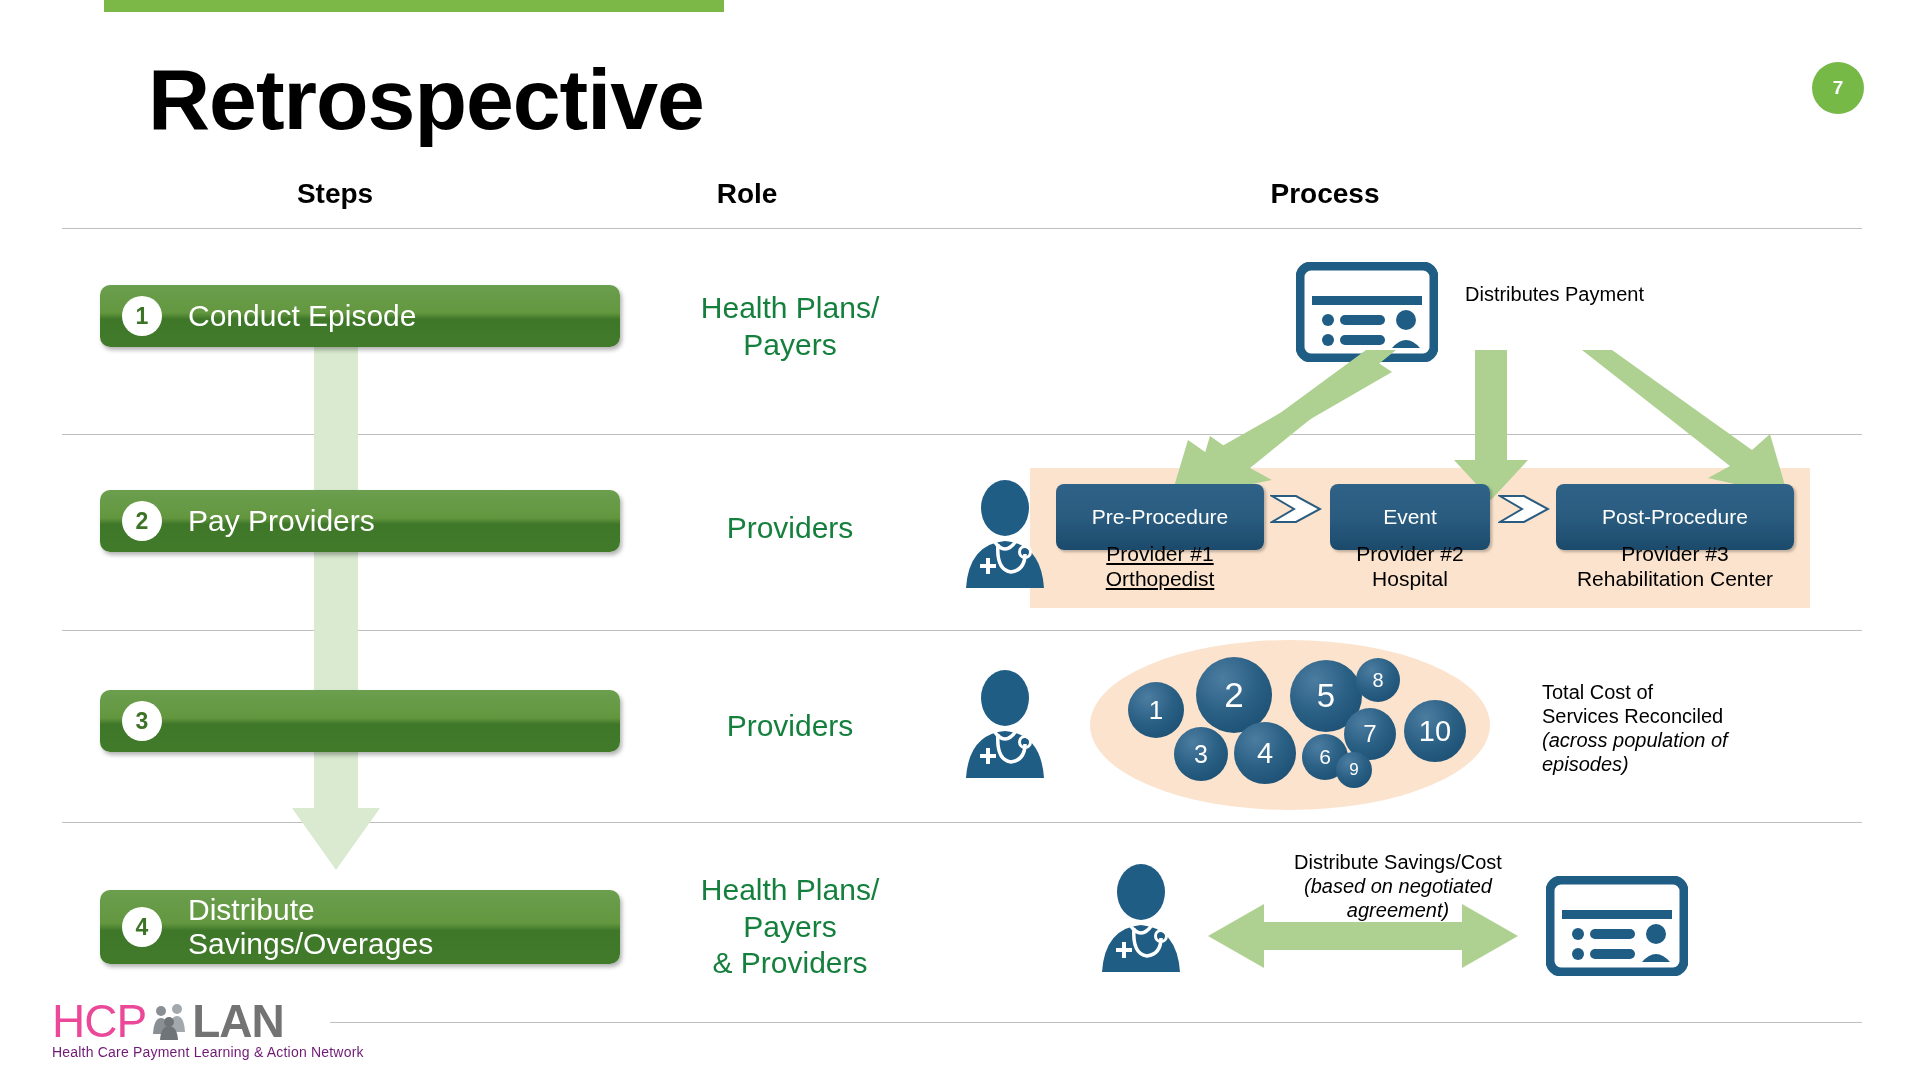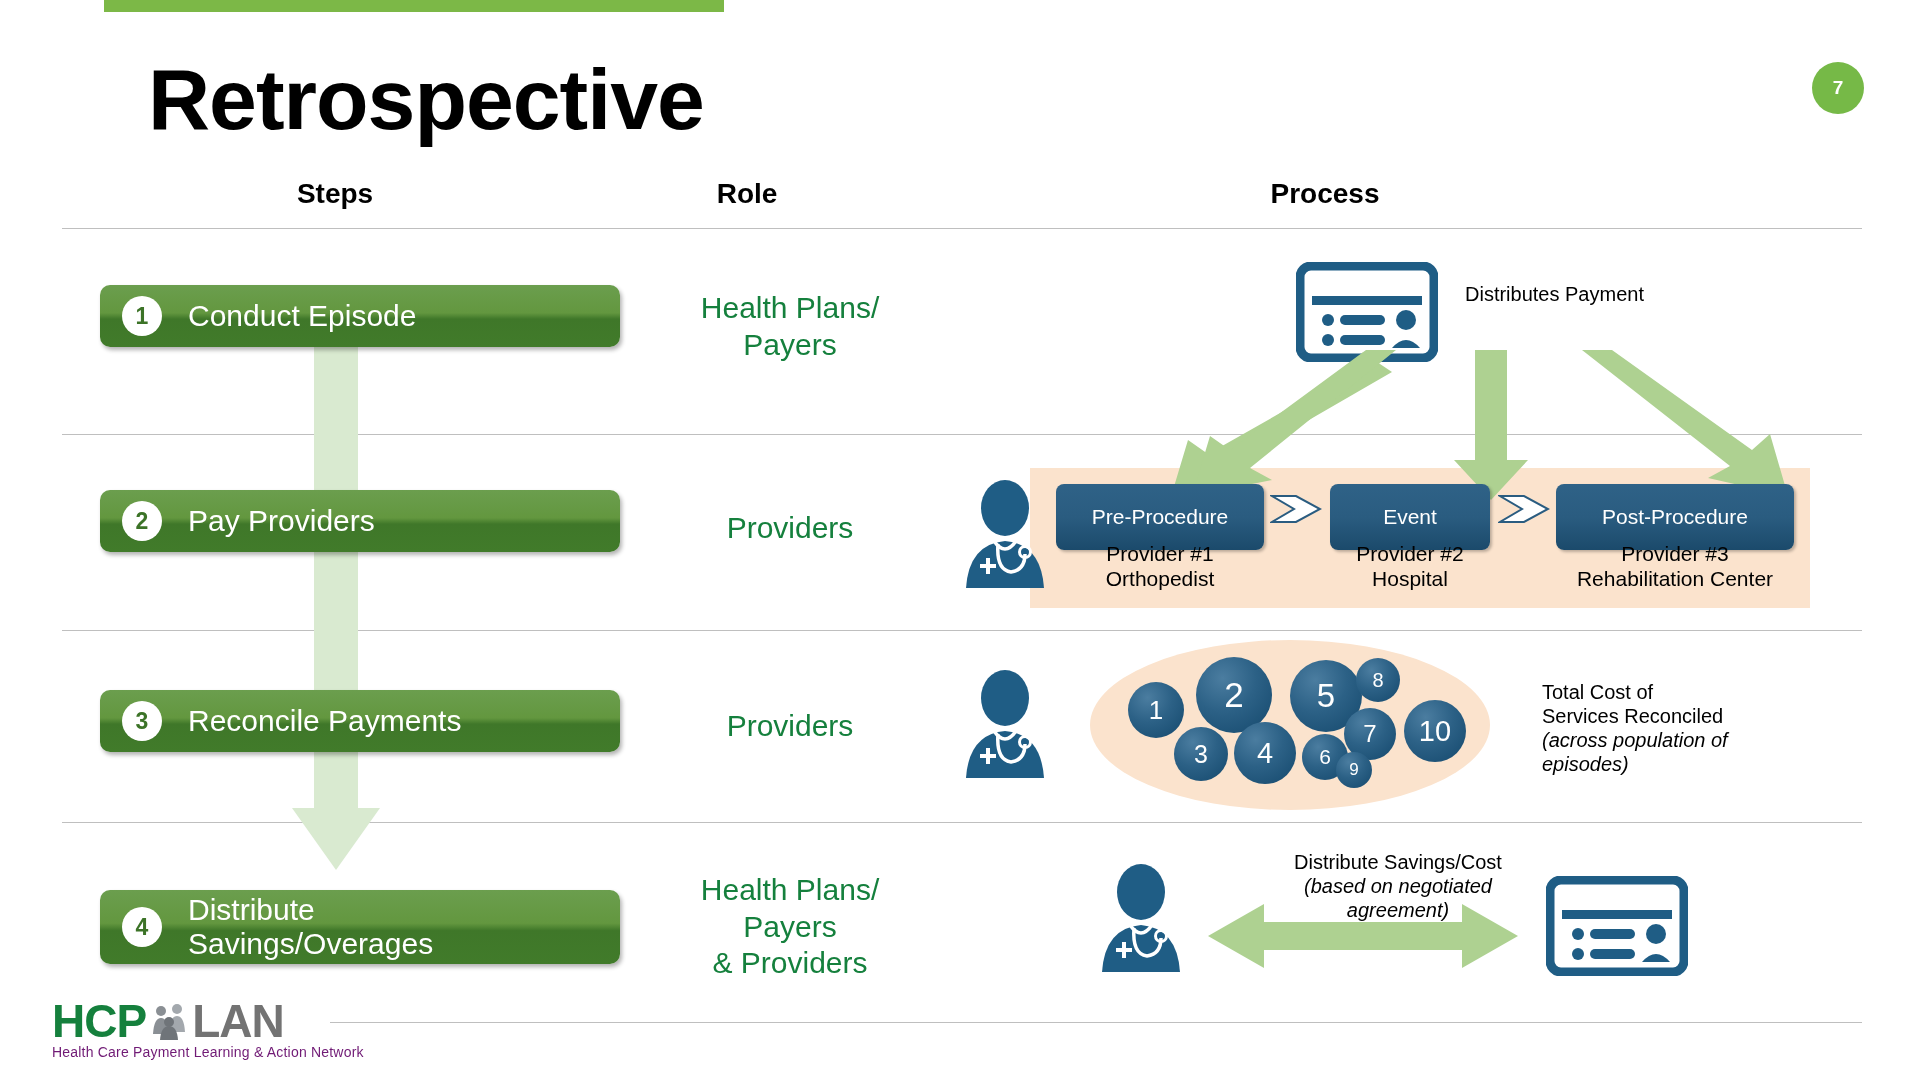--- a/index.html
+++ b/index.html
@@ -198,21 +198,21 @@
     <path d="M8 110 q3 -44 39 -47 q36 3 39 47 z" fill="#1f5d85"></path>
     <path d="M36 63 q11 16 22 0" fill="none" stroke="#ffffff" stroke-width="3.5"></path>
     <path d="M40 66 q-2 26 13 28 q14 -2 14 -18" fill="none" stroke="#ffffff" stroke-width="3.5"></path>
     <circle cx="67" cy="74" r="5.5" fill="none" stroke="#ffffff" stroke-width="3"></circle>
     <path d="M22 88 h16 M30 80 v16" stroke="#ffffff" stroke-width="4"></path>
   </svg>
 
   <div class="pbox" style="left:1056px;top:484px;width:208px;">
     <span>Pre-Procedure</span>
   </div>
-  <div class="pcap" style="left:1056px;top:542px;width:208px;">Provider #1
+  <div class="pcap" style="left:1056px;top:542px;width:208px;text-decoration:underline;">Provider #1
 Orthopedist</div>
 
   <svg class="chev" style="left:1270px;top:492px;width:52px;height:34px;" viewBox="0 0 52 34">
     <polygon points="2,4 26,4 50,17 26,30 2,30 24,17" fill="#ffffff" stroke="#2a5c80" stroke-width="2"></polygon>
   </svg>
 
   <div class="pbox" style="left:1330px;top:484px;width:160px;">
     <span>Event</span>
   </div>
   <div class="pcap" style="left:1310px;top:542px;width:200px;">Provider #2
@@ -223,21 +223,20 @@
   </svg>
 
   <div class="pbox" style="left:1556px;top:484px;width:238px;">
     <span>Post-Procedure</span>
   </div>
   <div class="pcap" style="left:1516px;top:542px;width:318px;">Provider #3
 Rehabilitation Center</div>
 
   <div class="step" style="top:690px;">
     <div class="step-num">3</div>
-    <div class="step-label">Reconcile Payments</div>
   </div>
   <div class="role" style="top:708px;">Providers</div>
 
   <svg class="doc" style="left:958px;top:668px;width:94px;height:110px;z-index:4;" viewBox="0 0 94 110">
     <ellipse cx="47" cy="30" rx="24" ry="28" fill="#1f5d85"></ellipse>
     <path d="M8 110 q3 -44 39 -47 q36 3 39 47 z" fill="#1f5d85"></path>
     <path d="M36 63 q11 16 22 0" fill="none" stroke="#ffffff" stroke-width="3.5"></path>
     <path d="M40 66 q-2 26 13 28 q14 -2 14 -18" fill="none" stroke="#ffffff" stroke-width="3.5"></path>
     <circle cx="67" cy="74" r="5.5" fill="none" stroke="#ffffff" stroke-width="3"></circle>
     <path d="M22 88 h16 M30 80 v16" stroke="#ffffff" stroke-width="4"></path>
@@ -317,21 +316,21 @@
     <circle cx="32" cy="58" r="6" fill="#1f5d85"></circle>
     <rect x="44" y="53" width="45" height="10" rx="5" fill="#1f5d85"></rect>
     <circle cx="32" cy="78" r="6" fill="#1f5d85"></circle>
     <rect x="44" y="73" width="45" height="10" rx="5" fill="#1f5d85"></rect>
     <circle cx="110" cy="58" r="10" fill="#1f5d85"></circle>
     <path d="M96 86 q14 -16 28 0 z" fill="#1f5d85"></path>
   </svg>
 
   <div style="position:absolute;left:52px;top:1000px;">
     <div style="display:flex;align-items:flex-end;">
-      <span style="font-size:46px;font-weight:bold;color:#15803d;letter-spacing:-1px;line-height:0.9;text-align:right;">HCP</span>
+      <span style="font-size:46px;font-weight:normal;color:#ec4899;letter-spacing:-1px;line-height:0.9;text-align:right;">HCP</span>
       <svg style="width:42px;height:40px;margin:0 2px 2px 2px;" viewBox="0 0 42 40">
         <circle cx="13" cy="11" r="5" fill="#8a8f94"></circle>
         <path d="M5 34 q1 -16 8 -16 q7 0 8 16 z" fill="#8a8f94"></path>
         <circle cx="29" cy="9" r="5" fill="#a3a8ad"></circle>
         <path d="M21 32 q1 -16 8 -16 q7 0 8 16 z" fill="#a3a8ad"></path>
         <circle cx="21" cy="22" r="5" fill="#6f7479"></circle>
         <path d="M12 40 q1 -14 9 -14 q8 0 9 14 z" fill="#6f7479"></path>
       </svg>
       <span style="font-size:46px;font-weight:bold;color:#737373;letter-spacing:-1px;line-height:0.9;">LAN</span>
     </div>

